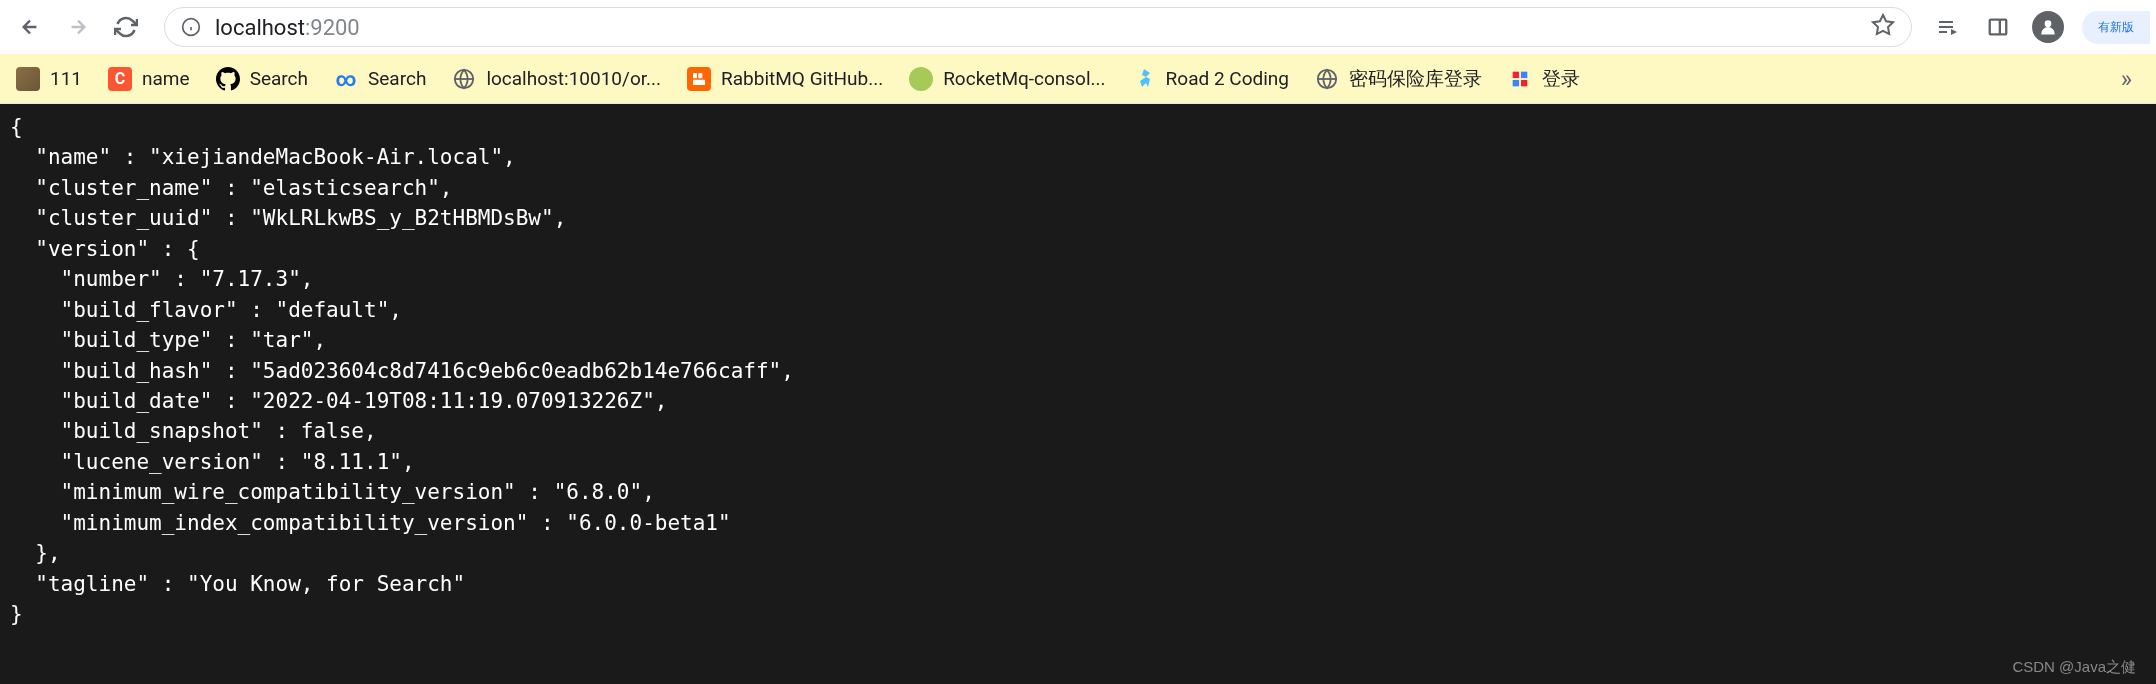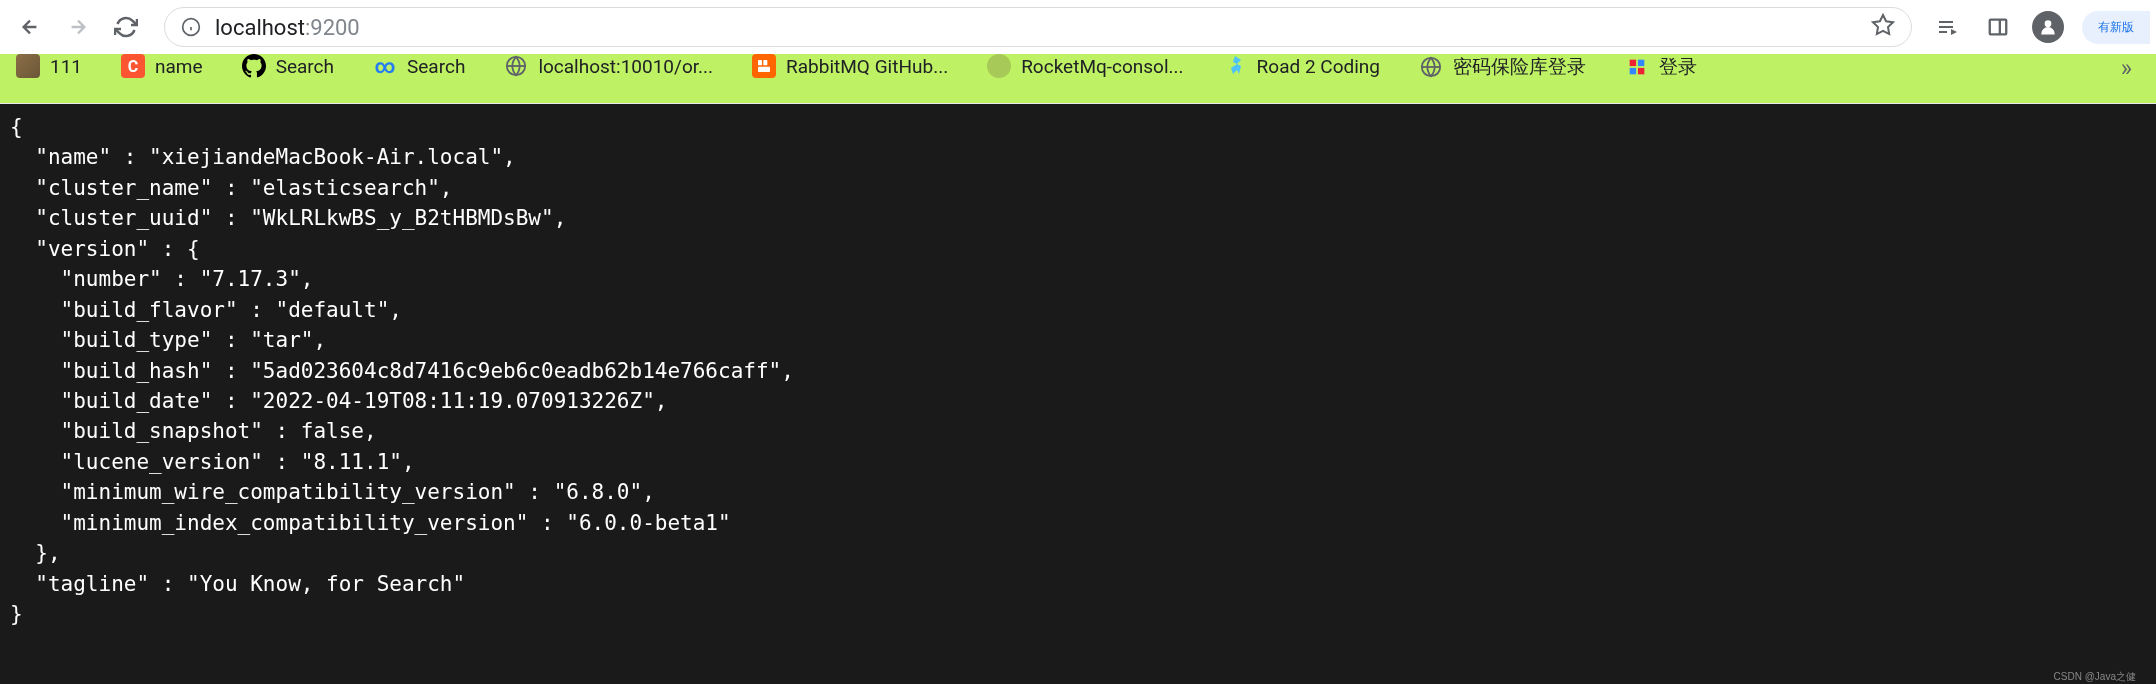--- a/index.html
+++ b/index.html
@@ -94,25 +94,25 @@
       background: #e8f0fe;
       color: #1a73e8;
       padding: 8px 16px;
       border-radius: 20px 0 0 20px;
       font-size: 12px;
       cursor: pointer;
       margin-right: -10px;
     }
     .bookmarks-bar {
       display: flex;
-      align-items: flex-start;
+      align-items: center;
       height: 50px;
       padding: 0 16px;
-      gap: 39px;
-      background: #bef264;
+      gap: 26px;
+      background: #fef9c3;
       border-bottom: 1px solid #e8eaed;
     }
     .bookmark-item {
       display: flex;
       align-items: center;
       gap: 10px;
       font-size: 19px;
       color: #202124;
       cursor: pointer;
       white-space: nowrap;
@@ -149,23 +149,23 @@
       font-family: Menlo, Monaco, Consolas, monospace;
       font-size: 21px;
       line-height: 1.45;
       padding: 8px 10px 20px 10px;
       white-space: pre;
       min-height: 580px;
       position: relative;
     }
     .watermark {
       position: absolute;
-      bottom: 0;
+      bottom: 6px;
       right: 20px;
-      font-size: 10px;
+      font-size: 15px;
       color: #888;
       font-family: -apple-system, sans-serif;
     }
   </style>
 </head>
 <body>
 
 <div class="toolbar">
   <div class="nav-btn">
     <svg width="22" height="22" viewBox="0 0 24 24" fill="none" stroke="currentColor" stroke-width="2.5">

